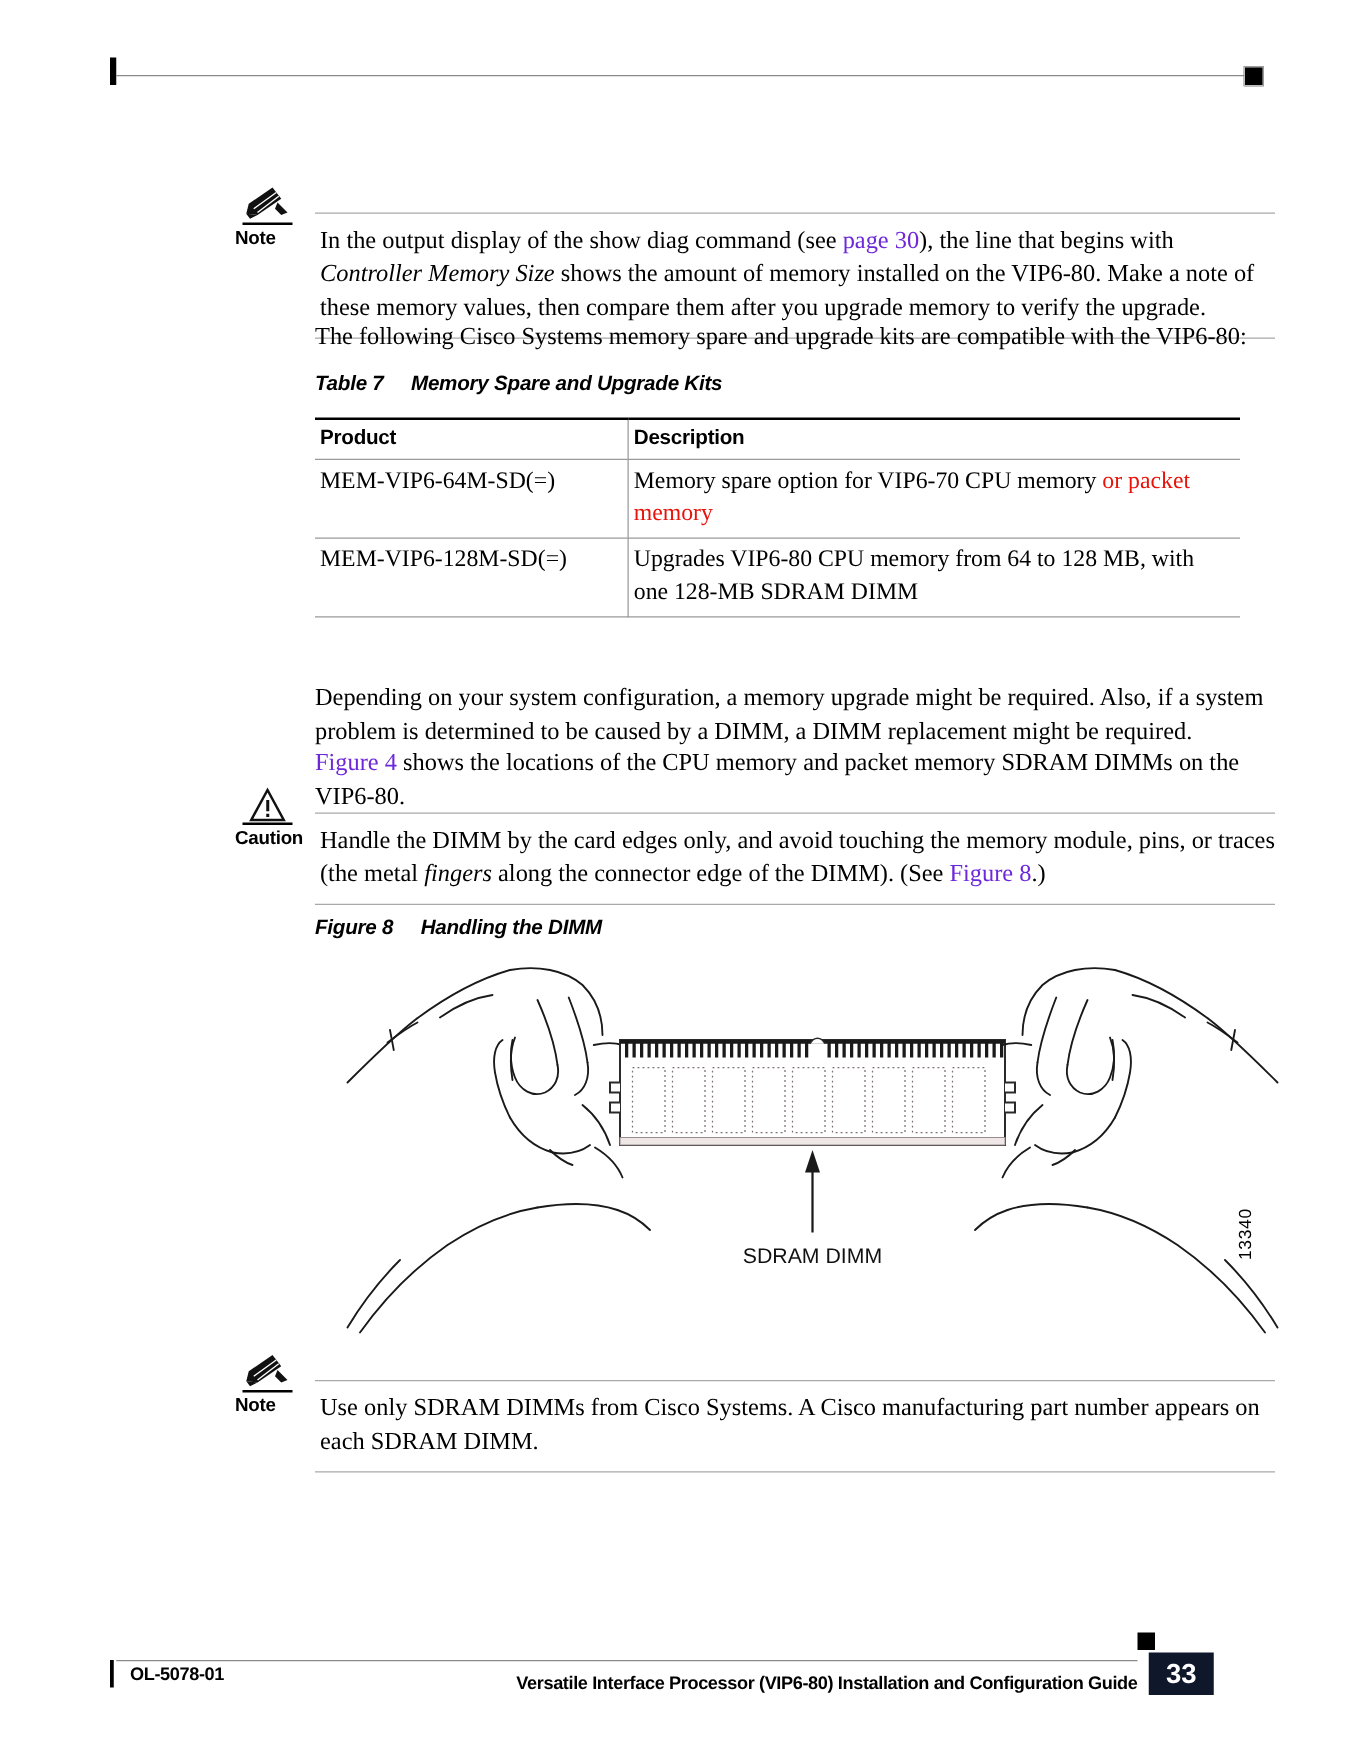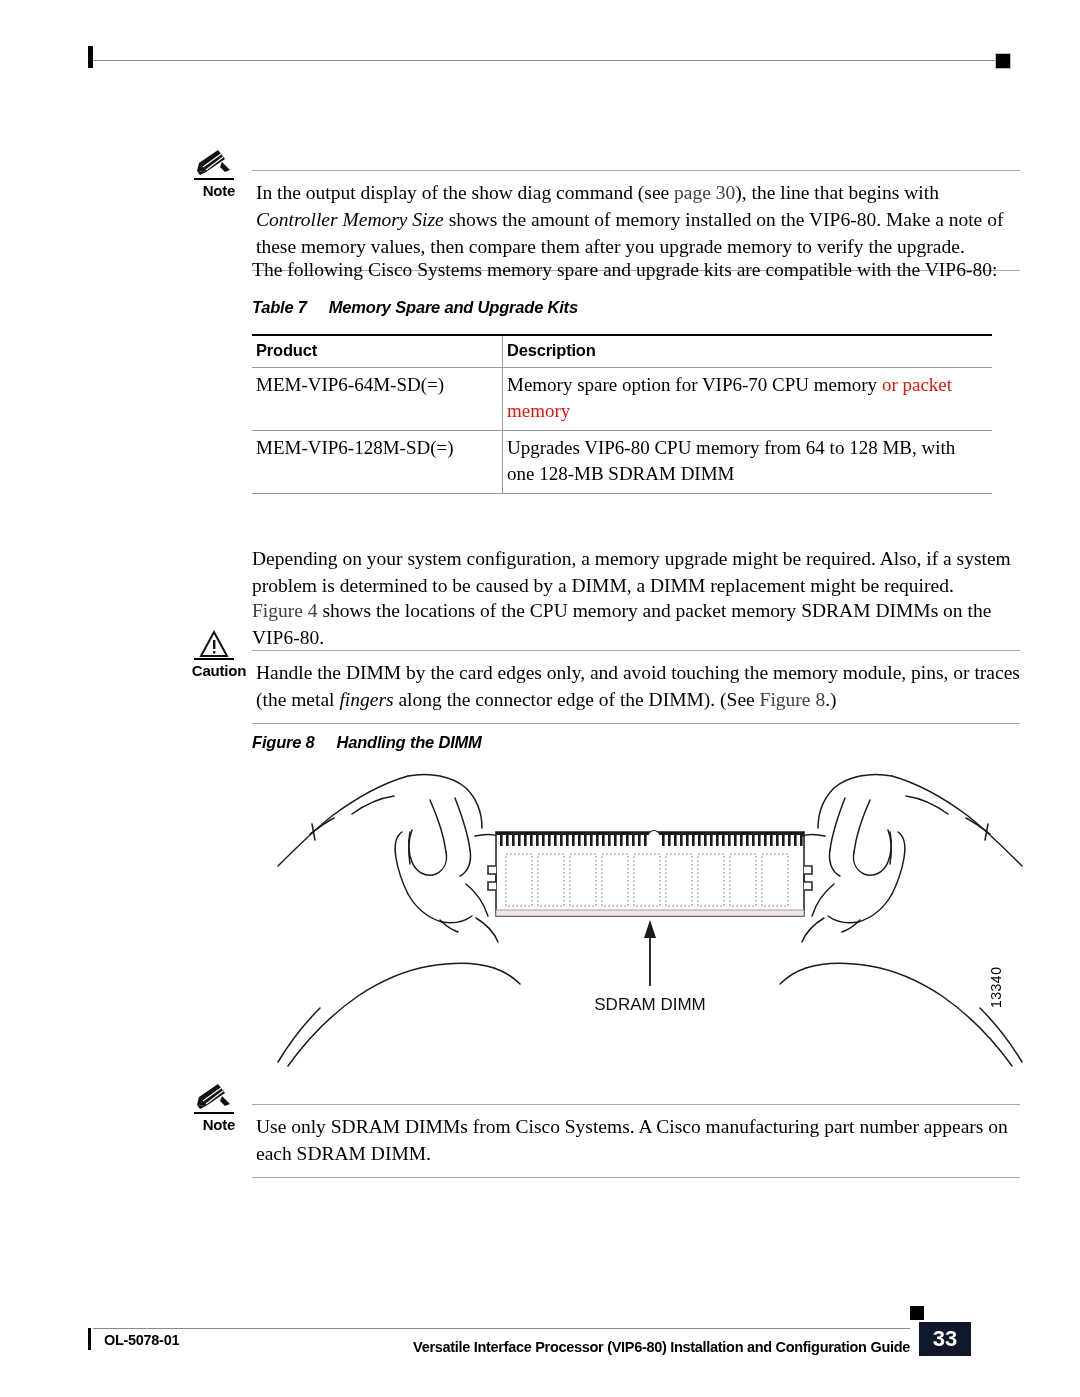--- a/index.html
+++ b/index.html
@@ -62,21 +62,21 @@
     left: 12px;
     top: 0px;
     width: 44px;
     height: 34px;
   }
   .admon-label {
     position: absolute;
     left: 8px;
     top: 34px;
     width: 62px;
-    text-align: center;
+    text-align: left;
     font-family: "Liberation Sans", sans-serif;
     font-weight: bold;
     font-size: 15px;
     letter-spacing: -0.2px;
   }
   .admon-body {
     position: absolute;
     left: 72px;
     top: 22px;
     width: 768px;
@@ -105,21 +105,21 @@
     left: 252px;
     width: 770px;
     font-size: 19.5px;
     line-height: 27px;
     margin: 0;
   }
 
   b.cmd { font-weight: normal; }
   i.em  { font-style: italic; margin-top: 46px; }
   a.lnk, span.lnk {
-    color: #404040;
+    color: #6d28d9;
     text-decoration: none;
   }
   span.red { color: #e8130b; }
 
   
   #table-caption {
     position: absolute;
     left: 252px;
     top: 298px;
     font-family: "Liberation Sans", sans-serif;

